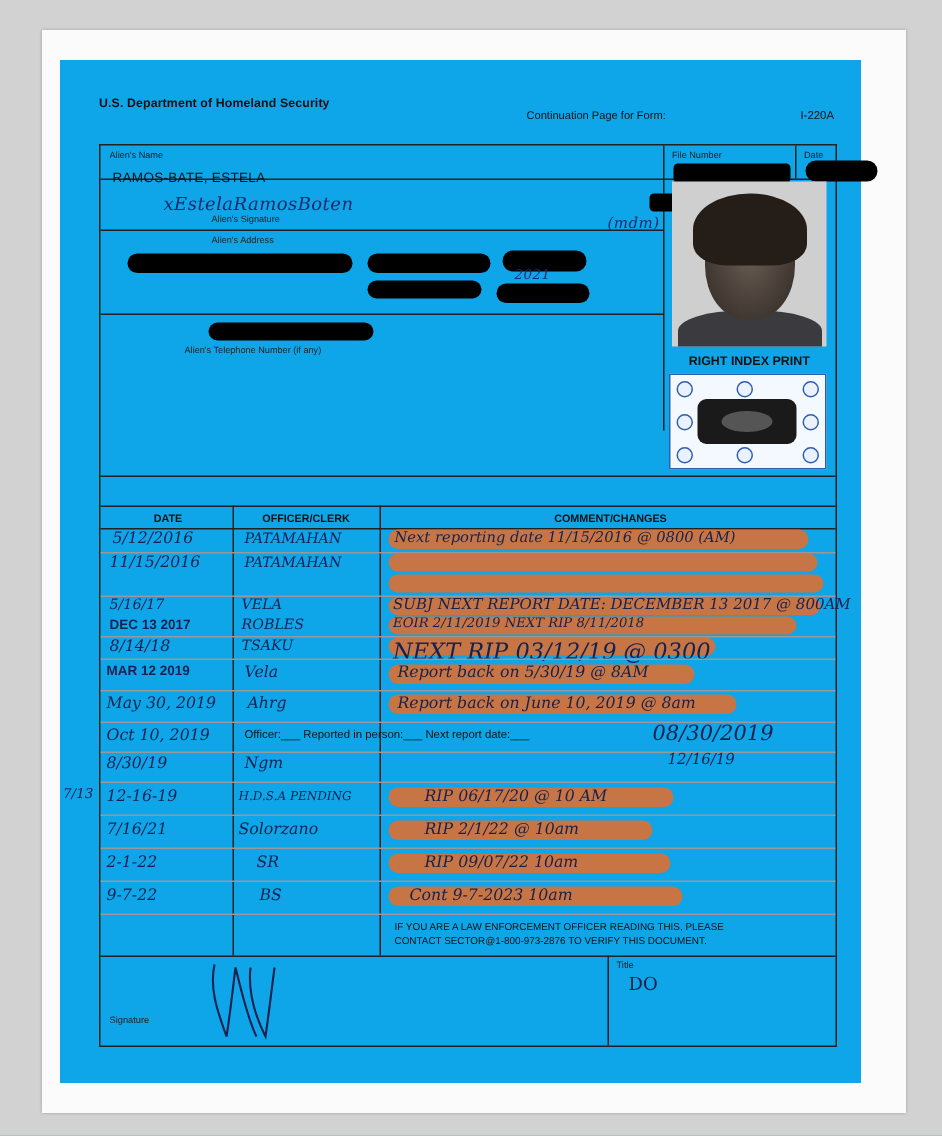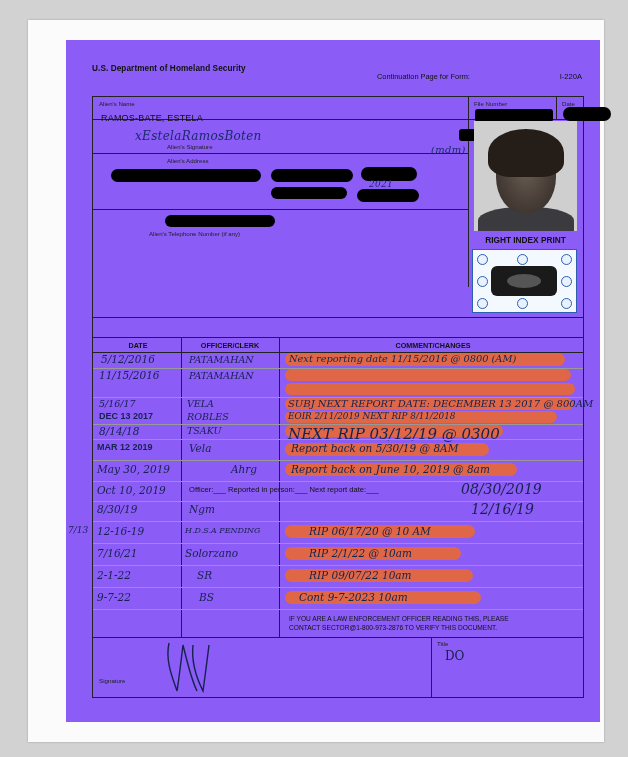--- a/index.html
+++ b/index.html
@@ -24,25 +24,25 @@
     position: absolute;
     left: 28px;
     top: 20px;
     width: 576px;
     height: 722px;
     background: #fbfbfb;
     box-shadow: 0 0 2px rgba(0,0,0,.25);
   }
   .inner {
     position: absolute;
-    left: 38px;
+    left: 12px;
     top: 20px;
     width: 534px;
     height: 682px;
-    background: #8b5cf6;
+    background: #0ea5e9;
   }
 
   
   .hdr {
     position: absolute;
     left: 26px; top: 24px;
     width: 490px;
     height: 26px;
   }
   .hdr .dhs1 {
@@ -340,32 +340,32 @@
         <div class="hline" style="left:0; top:342px; width:490px; background:#999;"></div>
 
         <div class="hl" style="left:192px; top:346px; width:204px; height:13px;"></div>
         <div class="hlrow" style="left:4px; top:345px; font-style:normal; font-family:'Liberation Sans',sans-serif; font-size:9px; font-weight:bold;">MAR 12 2019</div>
         <div class="hlrow" style="left:96px; top:345px;">Vela</div>
         <div class="hlrow" style="left:198px; top:345px;">Report back on  5/30/19 @ 8AM</div>
         <div class="hline" style="left:0; top:363px; width:490px; background:#999;"></div>
 
         <div class="hl" style="left:192px; top:366px; width:232px; height:13px;"></div>
         <div class="hlrow" style="left:4px; top:366px;text-align:center;">May 30, 2019</div>
-        <div class="hlrow" style="left:98px; top:366px;margin-left:40px;">Ahrg</div>
+        <div class="hlrow" style="left:98px; top:366px;">Ahrg</div>
         <div class="hlrow" style="left:198px; top:366px;">Report back on  June 10, 2019 @ 8am</div>
         <div class="hline" style="left:0; top:384px; width:490px; background:#999;"></div>
 
         <div class="hlrow" style="left:4px; top:387px;">Oct 10, 2019</div>
         <div class="hlrow" style="left:96px; top:388px; font-size:7.6px; font-style:normal; font-family:'Liberation Sans',sans-serif; color:#111;">Officer:___ Reported in person:___  Next report date:___</div>
         <div class="hlrow" style="left:368px; top:384px; font-size:14px;">08/30/2019</div>
         <div class="hline" style="left:0; top:404px; width:490px; background:#999;"></div>
 
         <div class="hlrow" style="left:4px; top:406px;">8/30/19</div>
         <div class="hlrow" style="left:96px; top:406px;">Ngm</div>
-        <div class="hlrow" style="left:378px; top:404px; font-size:14px;">12/16/19</div>
+        <div class="hlrow" style="left:378px; top:404px; font-size:10px;">12/16/19</div>
         <div class="hline" style="left:0; top:424px; width:490px; background:#999;"></div>
 
         <div class="hl" style="left:192px; top:428px; width:190px; height:13px;"></div>
         <div class="hlrow" style="left:4px; top:428px;">12-16-19</div>
         <div class="hlrow" style="left:92px; top:429px; font-size:8px;">H.D.S.A PENDING</div>
         <div class="hlrow" style="left:216px; top:428px;">RIP  06/17/20 @ 10 AM</div>
         <div class="hline" style="left:0; top:446px; width:490px; background:#999;"></div>
 
         <div class="hl" style="left:192px; top:450px; width:176px; height:13px;"></div>
         <div class="hlrow" style="left:4px; top:450px;">7/16/21</div>

